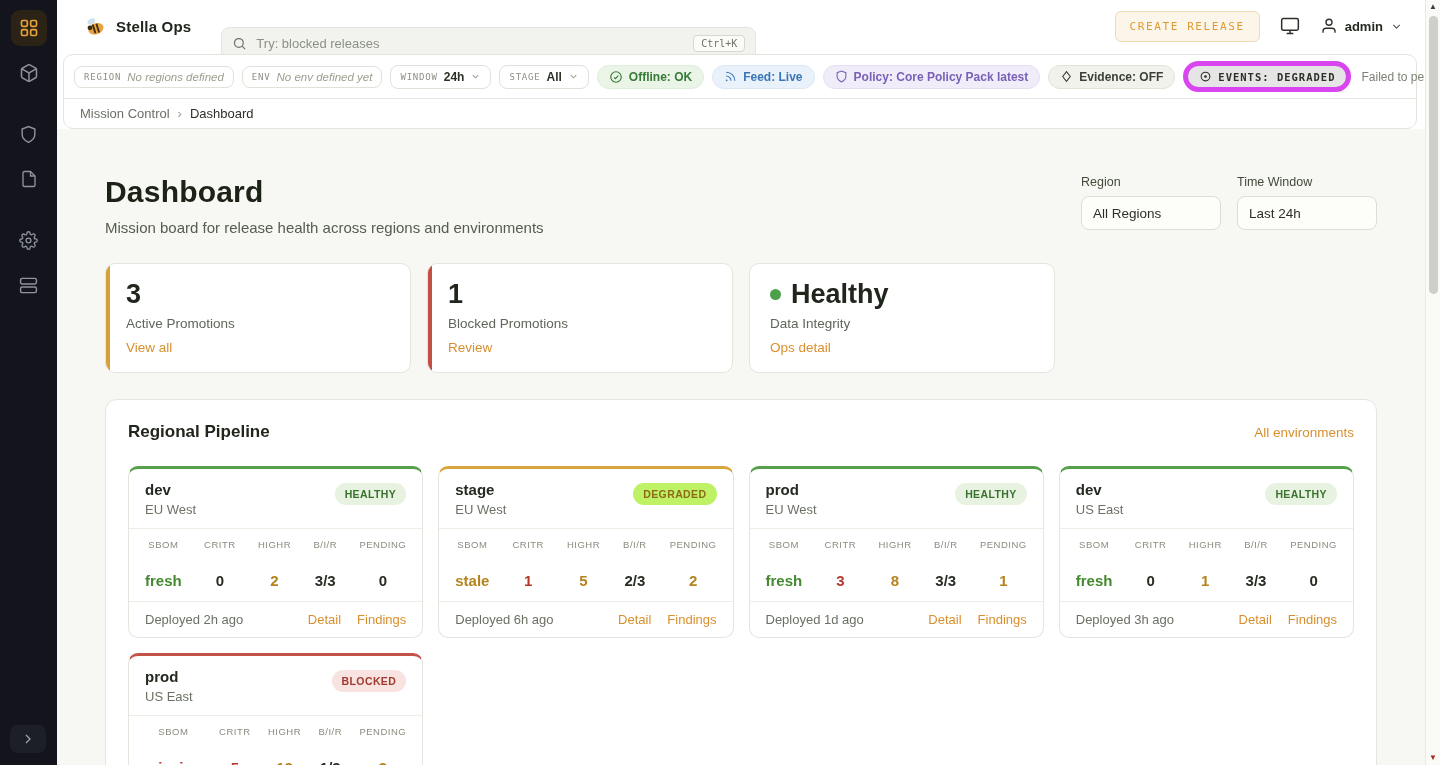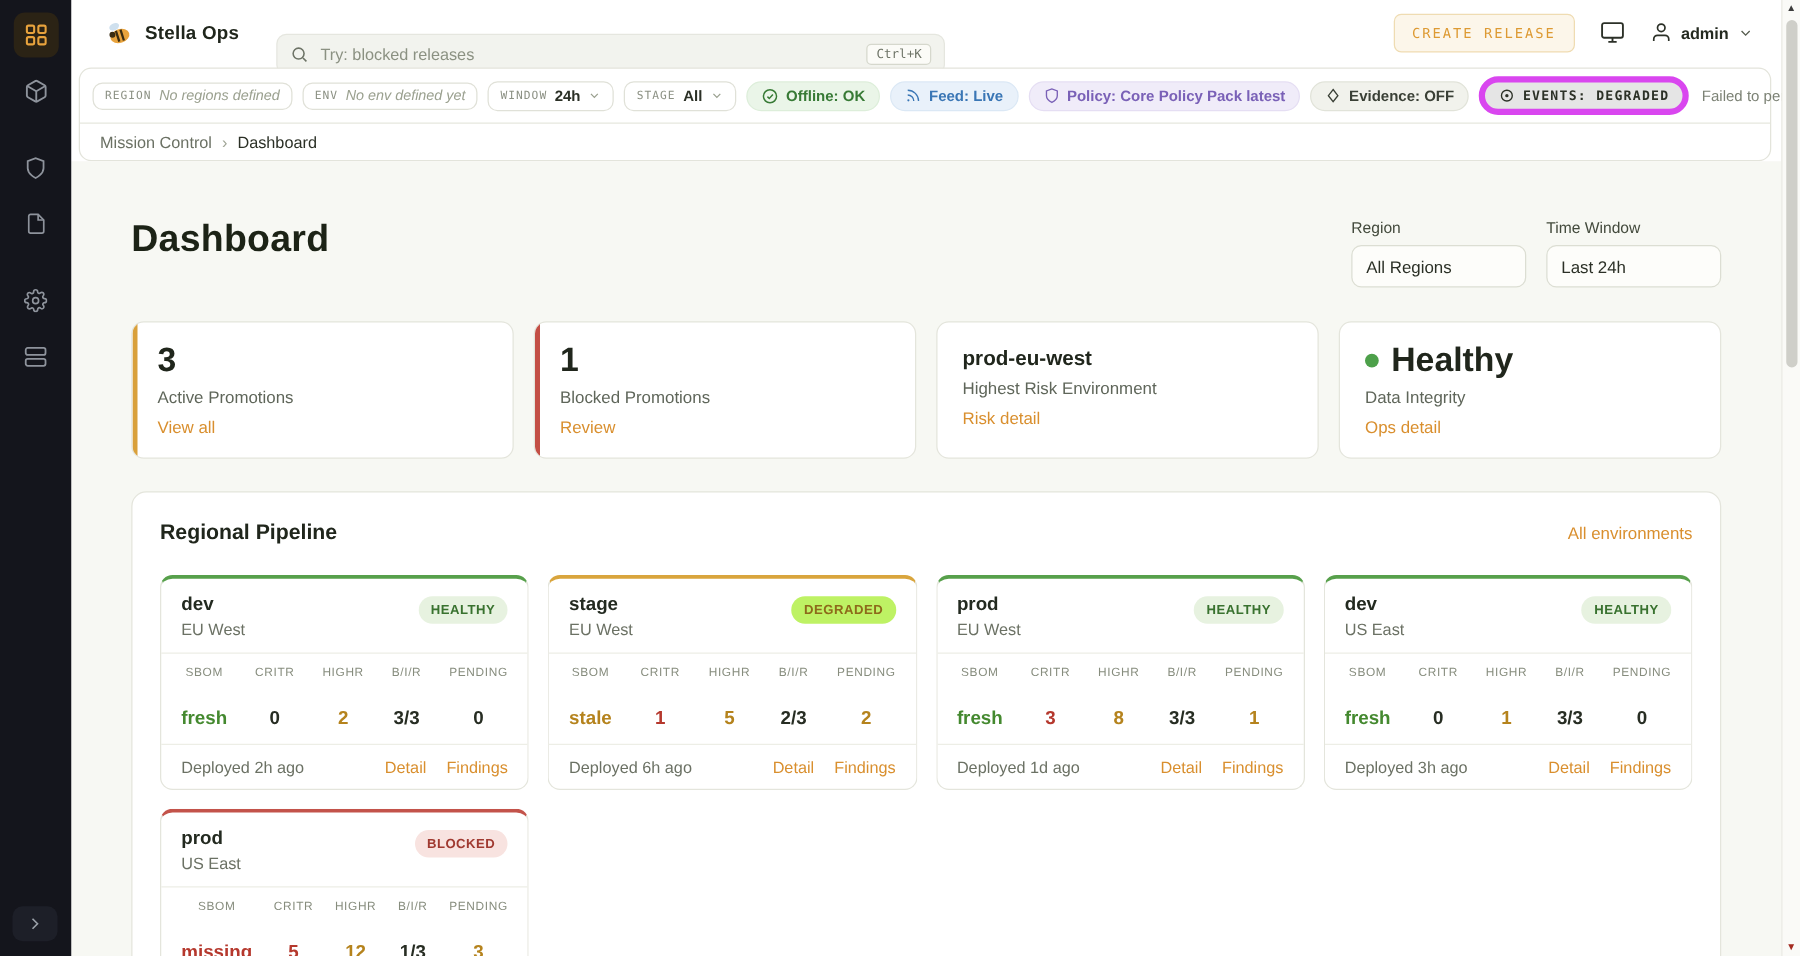--- a/index.html
+++ b/index.html
@@ -305,20 +305,21 @@
         <span class="crumb-root">Mission Control</span>
         <span class="crumb-sep">›</span>
         <span class="crumb-current">Dashboard</span>
       </div>
     </div>
 
     <main class="content">
       <div class="page-head">
         <div>
           <h1 class="page-title">Dashboard</h1>
+          <div class="page-sub">Mission board for release health across regions and environments</div>
         </div>
         <div class="head-filters">
           <div class="select-group">
             <span class="select-label">Region</span>
             <div class="select-box">All Regions</div>
           </div>
           <div class="select-group">
             <span class="select-label">Time Window</span>
             <div class="select-box">Last 24h</div>
           </div>
@@ -330,25 +331,20 @@
           <span class="accent accent-amber"></span>
           <div class="sum-value">3</div>
           <div class="sum-label">Active Promotions</div>
           <a class="sum-link">View all</a>
         </div>
         <div class="sum-card">
           <span class="accent accent-red"></span>
           <div class="sum-value">1</div>
           <div class="sum-label">Blocked Promotions</div>
           <a class="sum-link">Review</a>
-        </div>
-        <div class="sum-card">
-          <div class="sum-value-sm">prod-eu-west</div>
-          <div class="sum-label">Highest Risk Environment</div>
-          <a class="sum-link">Risk detail</a>
         </div>
         <div class="sum-card">
           <div class="sum-value-row">
             <span class="health-dot"></span>
             <span class="sum-value">Healthy</span>
           </div>
           <div class="sum-label">Data Integrity</div>
           <a class="sum-link">Ops detail</a>
         </div>
       </div>

